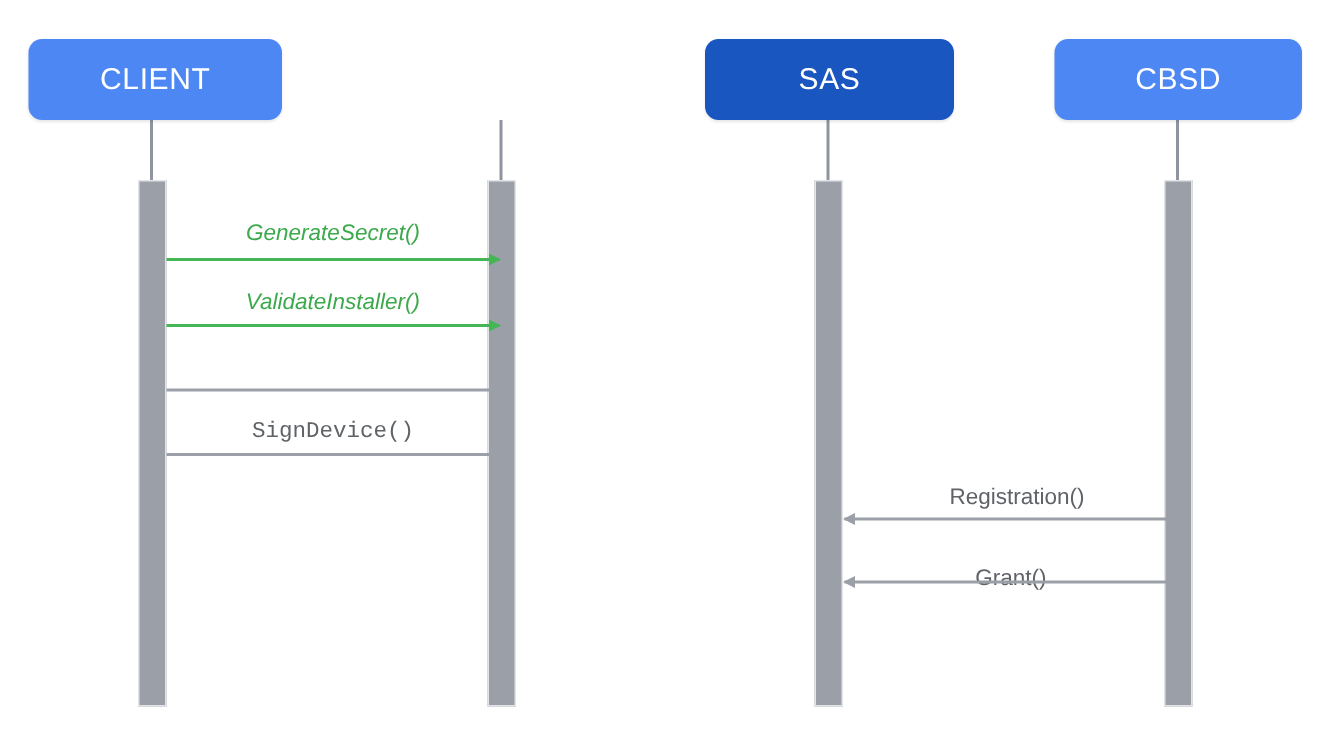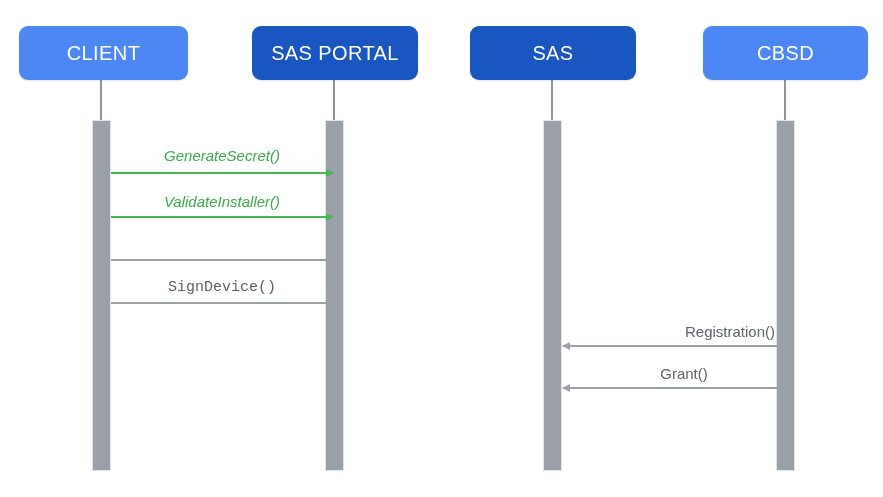--- a/index.html
+++ b/index.html
@@ -89,23 +89,20 @@
 
   <div class="activation" style="left:92px;  top:120px; height:351px;"></div>
   <div class="activation" style="left:325px; top:120px; height:351px;"></div>
   <div class="activation" style="left:543px; top:120px; height:351px;"></div>
   <div class="activation" style="left:776px; top:120px; height:351px;"></div>
 
   <div class="actor-box" style="left:19px; top:26px; width:169px; height:54px; background:#4d87f4;">
     <span class="actor-label">CLIENT</span>
   </div>
 
-  <div class="actor-box" style="left:252px; top:26px; width:166px; height:54px; background:#1a56c0;">
-    <span class="actor-label">SAS PORTAL</span>
-  </div>
 
   <div class="actor-box" style="left:703px; top:26px; width:165px; height:54px; background:#4d87f4;">
     <span class="actor-label">CBSD</span>
   </div>
 
   <div class="actor-box" style="left:470px; top:26px; width:166px; height:54px; background:#1a56c0;">
     <span class="actor-label">SAS</span>
   </div>
 
   <div class="msg-label green" style="left:111px; top:148px; width:222px;">GenerateSecret()</div>
@@ -116,21 +113,21 @@
   <div class="msg-line green" style="left:111px; top:216px; width:222px;"></div>
   <div class="arrow-head right green" style="left:326px; top:213px;"></div>
 
   <div class="msg-line gray" style="left:111px; top:259px; width:222px;"></div>
   <div class="arrow-head right gray" style="left:326px; top:256px;"></div>
 
   <div class="msg-label gray" style="left:111px; top:280px; width:222px;font-family:Liberation Mono, monospace;">SignDevice()</div>
   <div class="msg-line gray" style="left:111px; top:302px; width:222px;"></div>
   <div class="arrow-head right gray" style="left:326px; top:299px;"></div>
 
-  <div class="msg-label gray" style="left:553px; top:324px; width:222px;text-align:right;">Registration()</div>
+  <div class="msg-label gray" style="left:567px; top:324px; width:222px;">Registration()</div>
   <div class="msg-line gray" style="left:563px; top:345px; width:222px;"></div>
   <div class="arrow-head left gray" style="left:562px; top:342px;"></div>
 
-  <div class="msg-label gray" style="left:563px; top:366px; width:222px;padding-left:10px;">Grant()</div>
+  <div class="msg-label gray" style="left:563px; top:378px; width:222px;">Grant()</div>
   <div class="msg-line gray" style="left:563px; top:387px; width:222px;"></div>
   <div class="arrow-head left gray" style="left:562px; top:384px;"></div>
 
 </div>
 
 </body></html>

